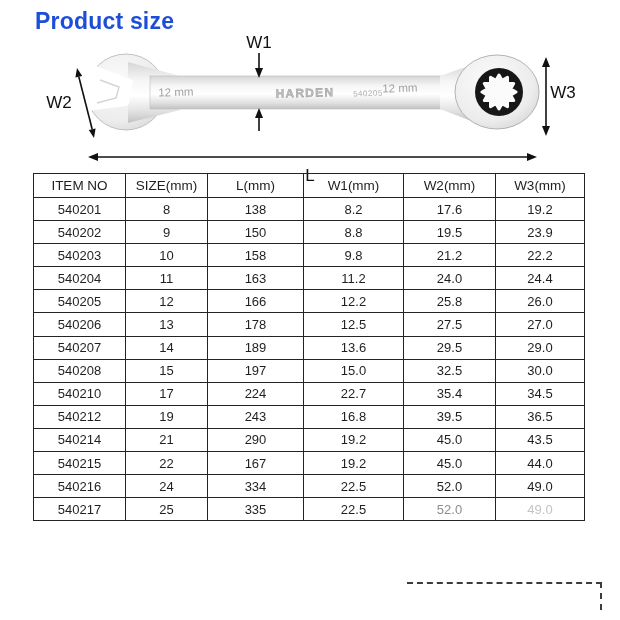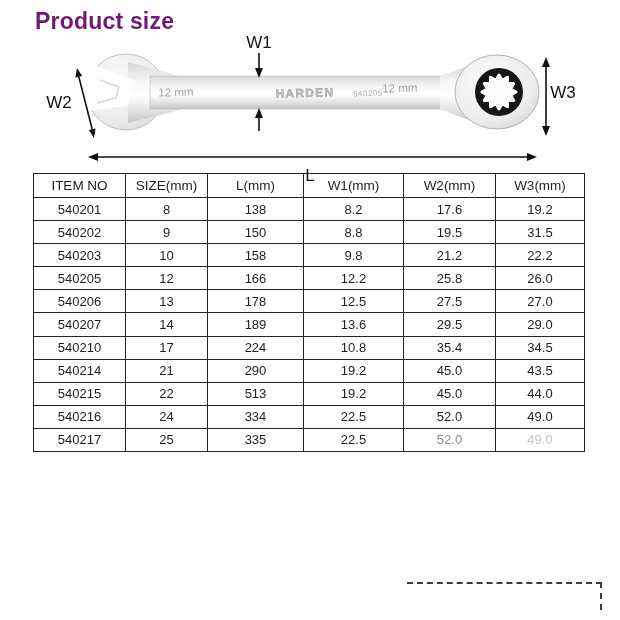--- a/index.html
+++ b/index.html
@@ -1,19 +1,19 @@
 <!DOCTYPE html>
 <html><head>
 <meta charset="utf-8">
 <style>
   html,body{margin:0;padding:0;background:#fff;}
   .page{position:relative;width:620px;height:620px;background:#ffffff;
         font-family:"Liberation Sans",sans-serif;overflow:hidden;color:#1f1f1f;}
   .title{position:absolute;left:35px;top:8px;font-size:23px;font-weight:bold;
-         letter-spacing:.2px;color:#701a75;margin:0;}
+         letter-spacing:.2px;color:#1d4ed8;margin:0;}
   .diagram{position:absolute;left:0;top:0;width:620px;height:192px;}
   .size-table{position:absolute;left:33px;top:173px;width:551px;
               border-collapse:collapse;table-layout:fixed;}
   .size-table th,.size-table td{border:1.6px solid #242424;text-align:center;
               padding:0;font-weight:normal;color:#1f1f1f;}
   .size-table th{height:23px;font-size:13.5px;}
   .size-table td{height:22.1px;font-size:13px;}
   
   .size-table tr:last-child td:nth-child(5){color:#8d8d8d;}
   .size-table tr:last-child td:nth-child(6){color:#c4c4c4;}
@@ -126,31 +126,39 @@
           <td>8.2</td>
           <td>17.6</td>
           <td>19.2</td>
         </tr>
         <tr>
           <td>540202</td>
           <td>9</td>
           <td>150</td>
           <td>8.8</td>
           <td>19.5</td>
-          <td>31.5</td>
+          <td>23.9</td>
         </tr>
         <tr>
           <td>540203</td>
           <td>10</td>
           <td>158</td>
           <td>9.8</td>
           <td>21.2</td>
           <td>22.2</td>
         </tr>
         <tr>
+          <td>540204</td>
+          <td>11</td>
+          <td>163</td>
+          <td>11.2</td>
+          <td>24.0</td>
+          <td>24.4</td>
+        </tr>
+        <tr>
           <td>540205</td>
           <td>12</td>
           <td>166</td>
           <td>12.2</td>
           <td>25.8</td>
           <td>26.0</td>
         </tr>
         <tr>
           <td>540206</td>
           <td>13</td>
@@ -161,39 +169,55 @@
         </tr>
         <tr>
           <td>540207</td>
           <td>14</td>
           <td>189</td>
           <td>13.6</td>
           <td>29.5</td>
           <td>29.0</td>
         </tr>
         <tr>
+          <td>540208</td>
+          <td>15</td>
+          <td>197</td>
+          <td>15.0</td>
+          <td>32.5</td>
+          <td>30.0</td>
+        </tr>
+        <tr>
           <td>540210</td>
           <td>17</td>
           <td>224</td>
-          <td>10.8</td>
+          <td>22.7</td>
           <td>35.4</td>
           <td>34.5</td>
+        </tr>
+        <tr>
+          <td>540212</td>
+          <td>19</td>
+          <td>243</td>
+          <td>16.8</td>
+          <td>39.5</td>
+          <td>36.5</td>
         </tr>
         <tr>
           <td>540214</td>
           <td>21</td>
           <td>290</td>
           <td>19.2</td>
           <td>45.0</td>
           <td>43.5</td>
         </tr>
         <tr>
           <td>540215</td>
           <td>22</td>
-          <td>513</td>
+          <td>167</td>
           <td>19.2</td>
           <td>45.0</td>
           <td>44.0</td>
         </tr>
         <tr>
           <td>540216</td>
           <td>24</td>
           <td>334</td>
           <td>22.5</td>
           <td>52.0</td>

